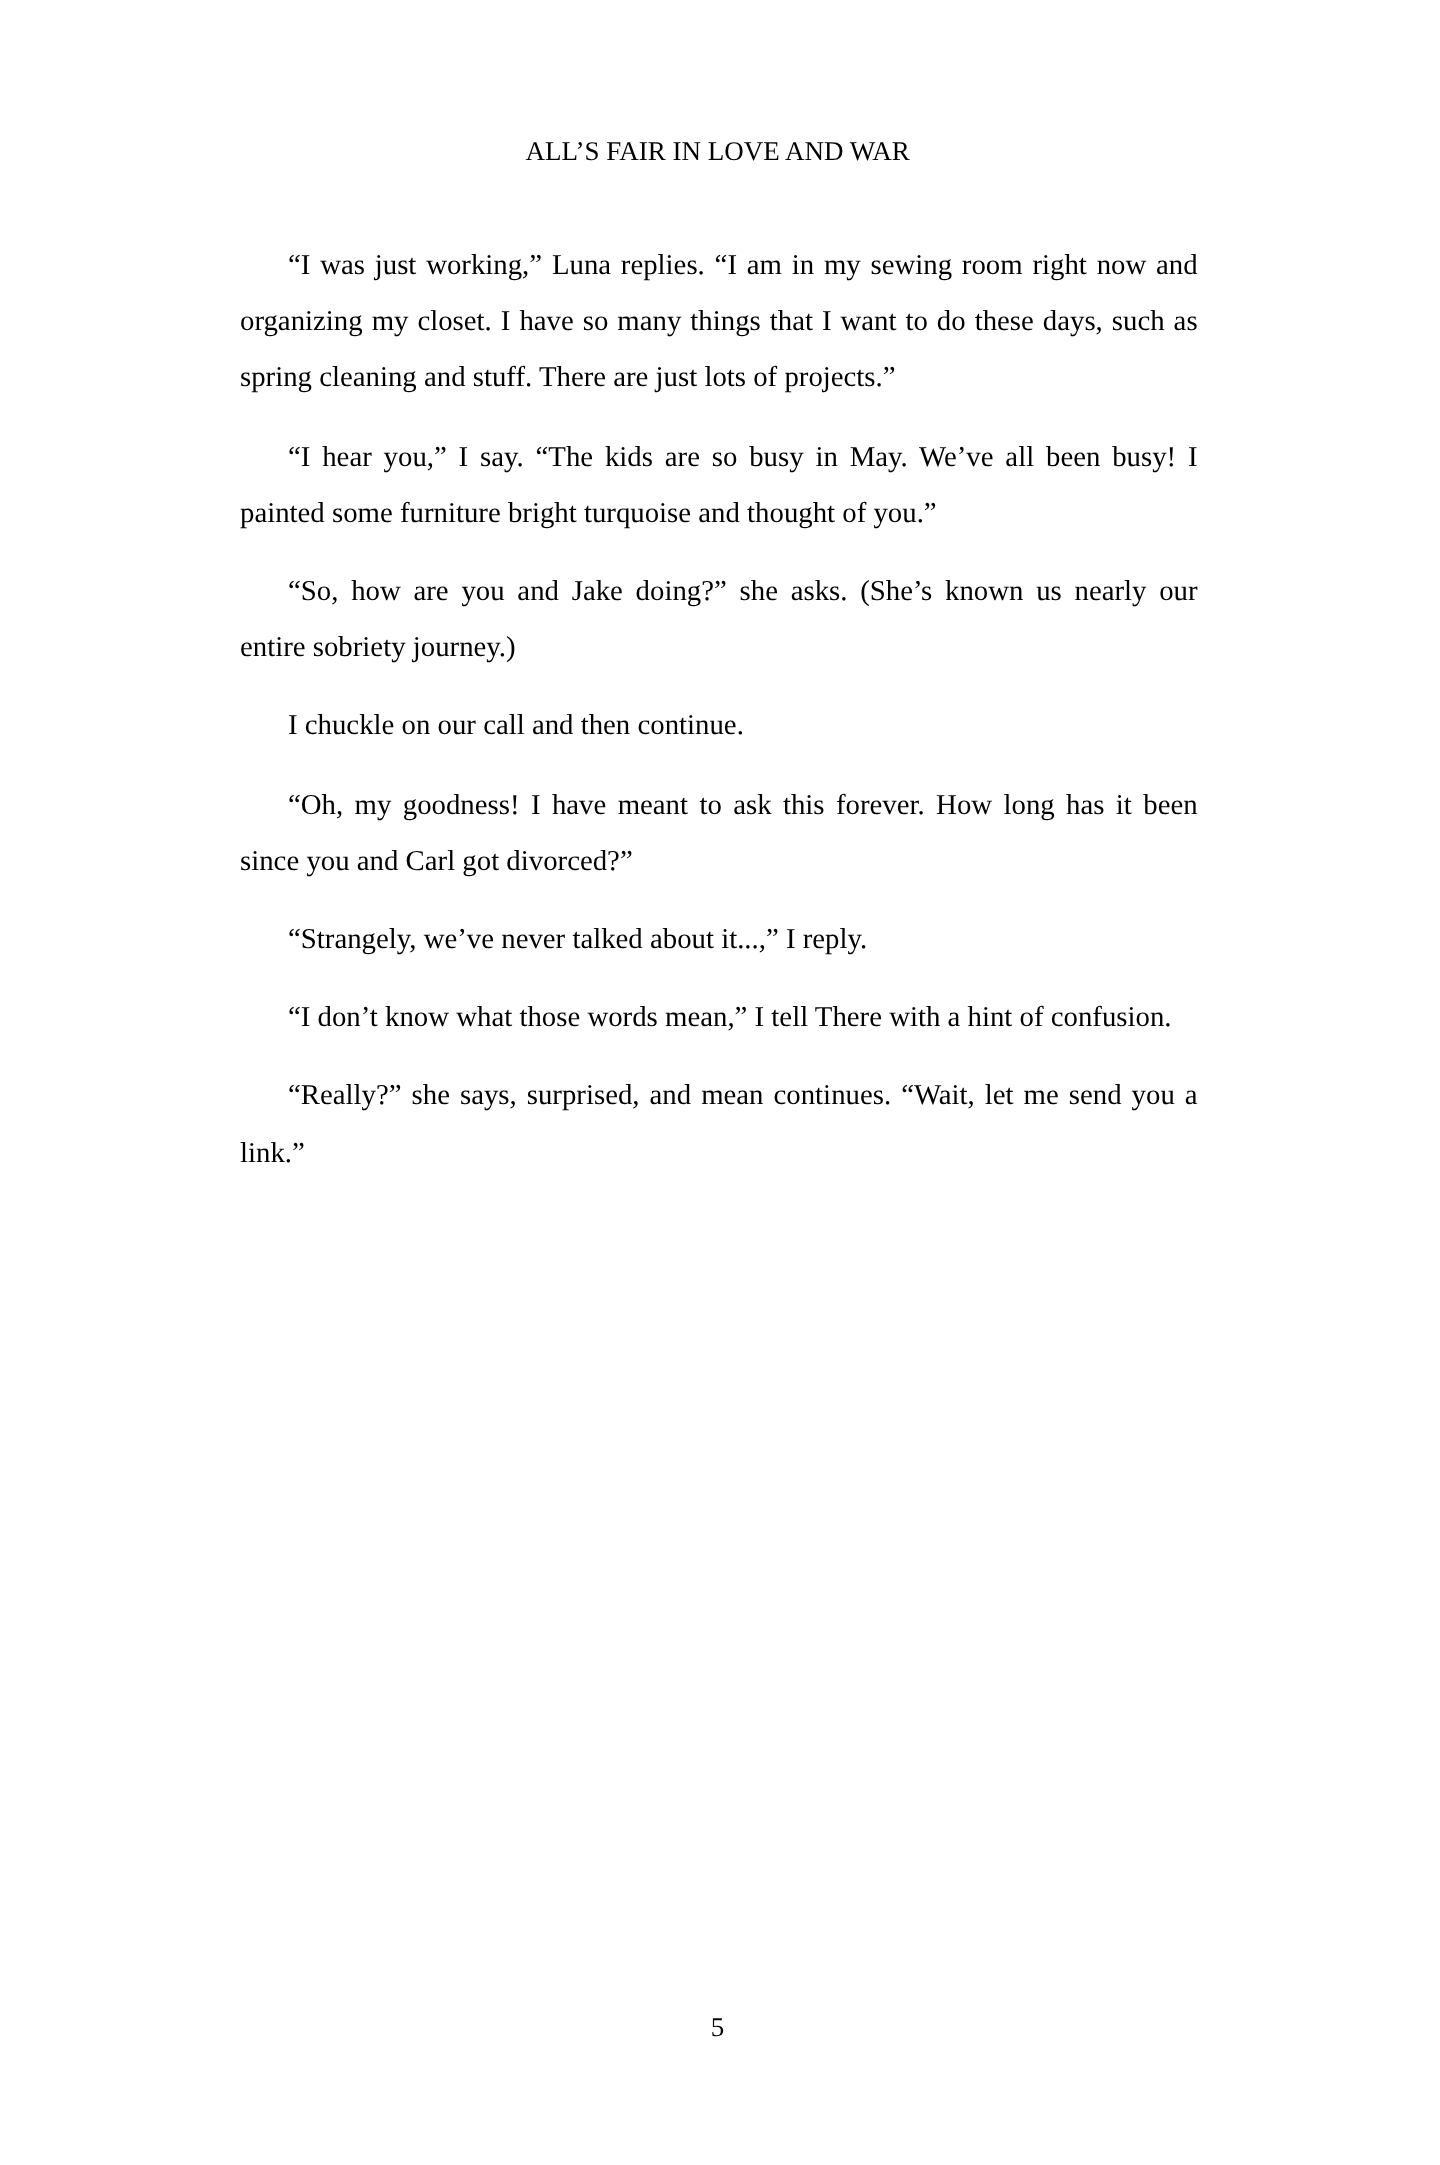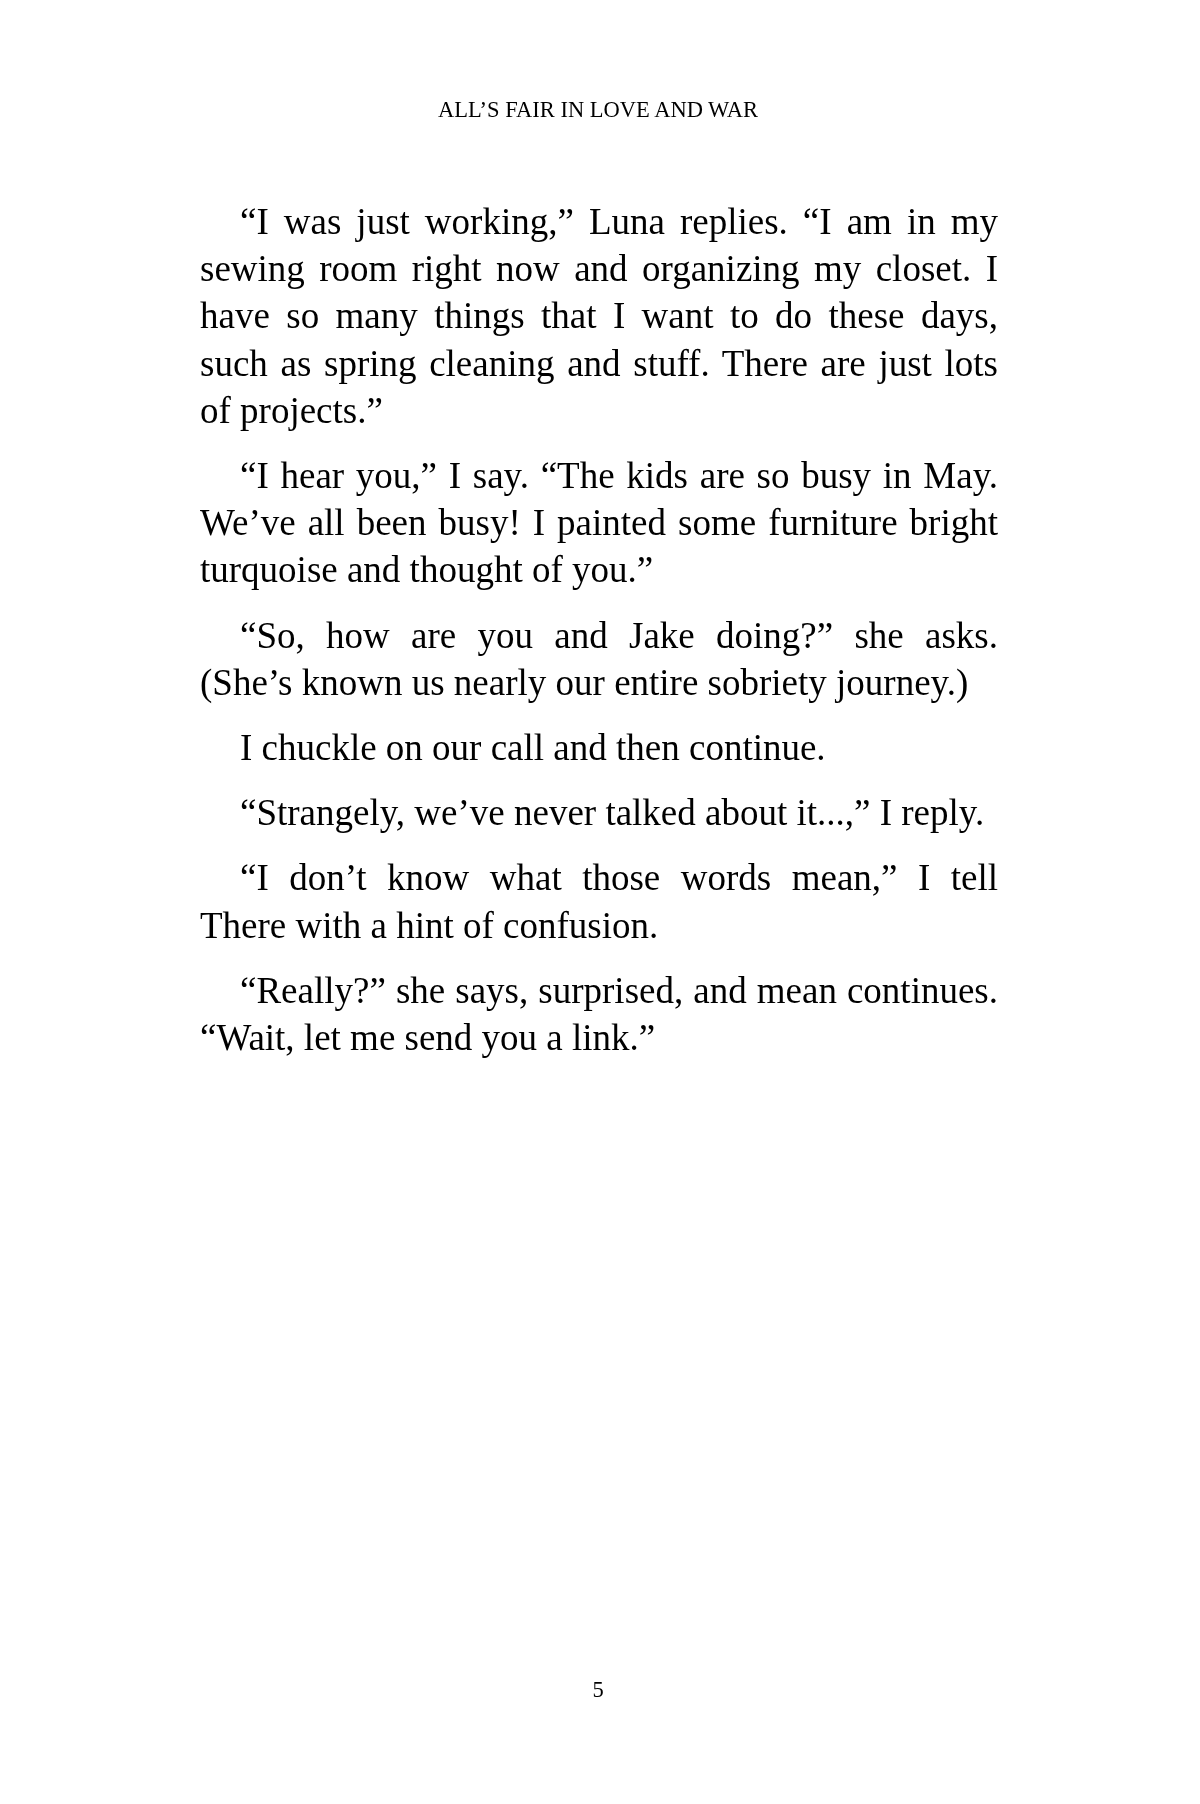--- a/index.html
+++ b/index.html
@@ -12,33 +12,33 @@
       height: 1804px;
       position: relative;
       overflow: hidden;
       font-family: "Liberation Serif", "DejaVu Serif", serif;
       color: #000000;
     }
     .running-header {
       position: absolute;
       left: 0;
       width: 1196px;
-      top: 96px;
+      top: 112px;
       text-align: center;
       font-size: 22.5px;
       line-height: 28px;
       letter-spacing: 0px;
       white-space: nowrap;
     }
     .body-text {
       position: absolute;
       left: 200px;
       top: 198px;
       width: 798px;
-      font-size: 37px;
+      font-size: 24px;
       line-height: 47.2px;
       text-align: justify;
     }
     .body-text p {
       margin: 0 0 18px 0;
       text-indent: 40px;
     }
     .body-text em {
       font-style: italic;
     }
@@ -55,18 +55,19 @@
 </head>
 <body>
 
 <div class="running-header">ALL’S FAIR IN LOVE AND WAR</div>
 
 <div class="body-text">
   <p>“I was just working,” Luna replies. “I am in my sewing room right now and organizing my closet. I have so many things that I want to do these days, such as spring cleaning and stuff. There are just lots of projects.”</p>
   <p>“I hear you,” I say. “The kids are so busy in May. We’ve all been busy! I painted some furniture bright turquoise and thought of you.”</p>
   <p>“So, how are you and Jake doing?” she asks. (She’s known us nearly our entire sobriety journey.)</p>
   <p>I chuckle on our call and then continue.</p>
+  <p>“Oh, my goodness! I have meant to ask this forever. How long has it been since you and Carl got divorced?”</p>
   <p>“Strangely, we’ve never talked about it...,” I reply.</p>
   <p>“I don’t know what those words mean,” I tell There with a hint of confusion.</p>
   <p>“Really?” she says, surprised, and mean continues. “Wait, let me send you a link.”</p>
 </div>
 
 <div class="page-number">5</div>
 
 </body></html>

